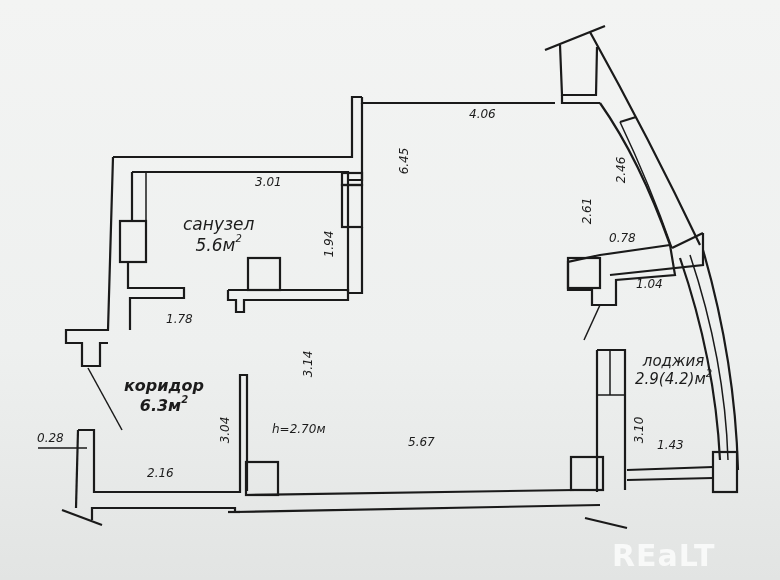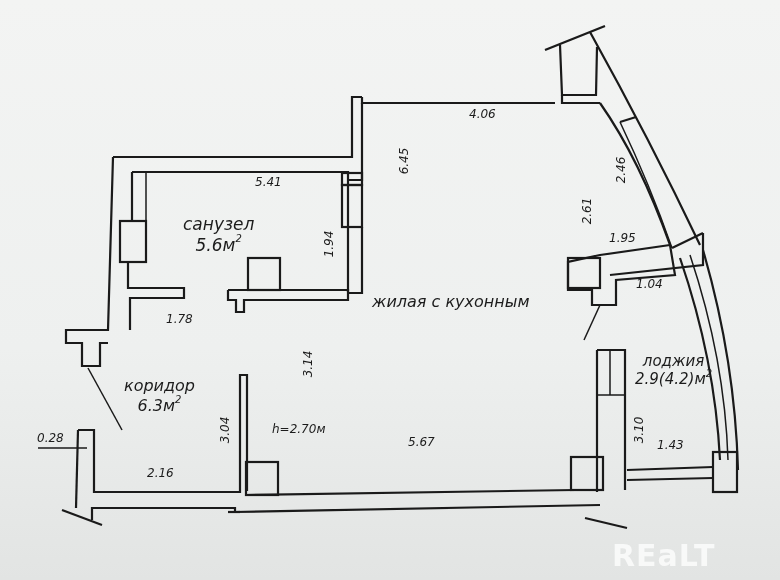--- a/index.html
+++ b/index.html
@@ -92,42 +92,41 @@
     <polyline class="wall" points="228,512 240,512"></polyline>
   </g>
 </svg>
 
 <div class="lbl room" style="left:183px; top:216px;">
   <div>санузел</div>
   <div style="margin-top:4px;font-style:italic;"><span>5.6м</span><sup>2</sup></div>
 </div>
 
 <div class="lbl room" style="left:372px; top:294px; font-size:16px;">
-  <div>жилая с кухонным</div>
 </div>
 
-<div class="lbl room" style="left:124px; top:378px; font-size:16px;">
+<div class="lbl room" style="left:124px; top:378px; font-size:16px;font-weight:bold;">
   <div>коридор</div>
   <div style="margin-top:4px;"><span>6.3м</span><sup>2</sup></div>
 </div>
 
 <div class="lbl room" style="left:635px; top:354px; font-size:15px;">
   <div>лоджия</div>
   <div style="margin-top:3px;"><span>2.9(4.2)м</span><sup>2</sup></div>
 </div>
 
 <div class="lbl" style="left:272px; top:423px; font-size:12px;">h=2.70м</div>
 
-<div class="lbl dim" style="left:255px; top:176px;">5.41</div>
+<div class="lbl dim" style="left:255px; top:176px;">3.01</div>
 <div class="lbl dim vert" style="left:316px; top:238px;">1.94</div>
 <div class="lbl dim" style="left:469px; top:108px;">4.06</div>
 <div class="lbl dim vert" style="left:391px; top:155px;">6.45</div>
 <div class="lbl dim vert" style="left:608px; top:164px;">2.46</div>
 <div class="lbl dim vert" style="left:574px; top:205px;">2.61</div>
-<div class="lbl dim" style="left:609px; top:232px;">1.95</div>
+<div class="lbl dim" style="left:609px; top:232px;">0.78</div>
 <div class="lbl dim" style="left:636px; top:278px;">1.04</div>
 <div class="lbl dim" style="left:166px; top:313px;">1.78</div>
 <div class="lbl dim vert" style="left:295px; top:358px;">3.14</div>
 <div class="lbl dim vert" style="left:212px; top:424px;">3.04</div>
 <div class="lbl dim" style="left:37px; top:432px;">0.28</div>
 <div class="lbl dim" style="left:147px; top:467px;">2.16</div>
 <div class="lbl dim" style="left:408px; top:436px;">5.67</div>
 <div class="lbl dim vert" style="left:626px; top:424px;">3.10</div>
 <div class="lbl dim" style="left:657px; top:439px;">1.43</div>
 

